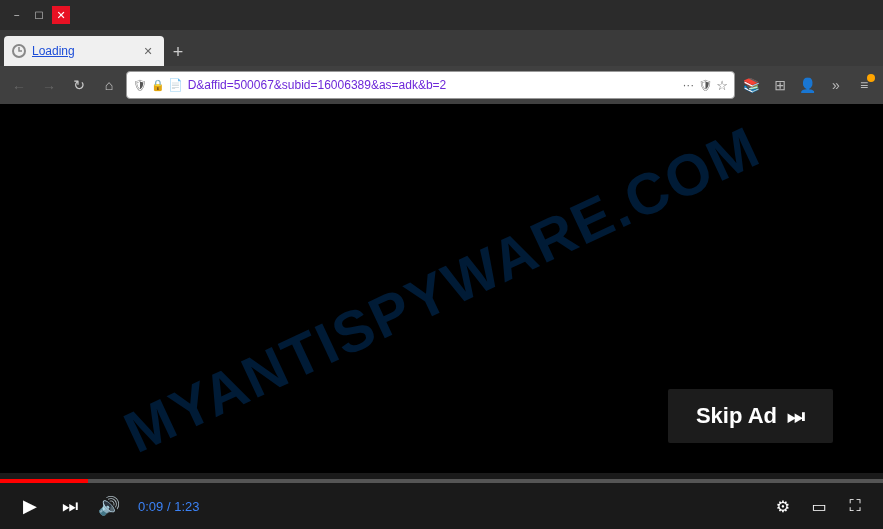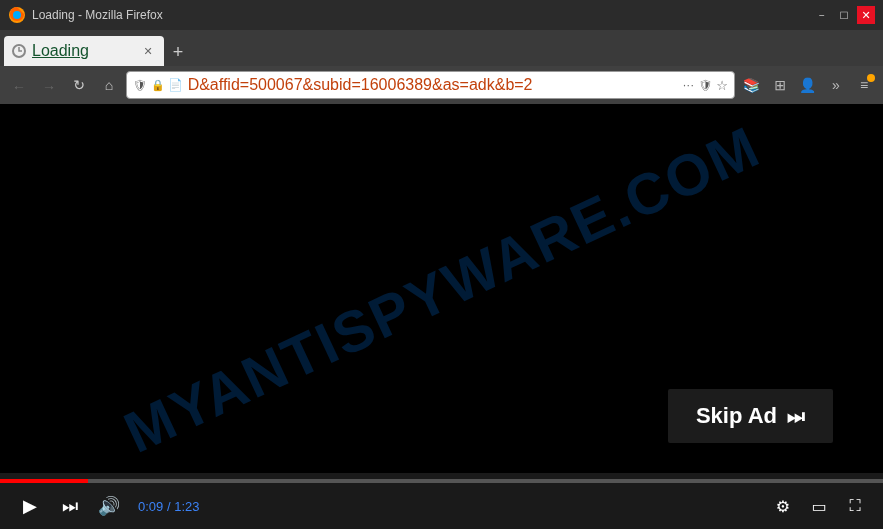--- a/index.html
+++ b/index.html
@@ -70,22 +70,22 @@
       height: 30px;
       background: #f0f0f0;
       border-radius: 4px 4px 0 0;
       padding: 0 8px;
       gap: 6px;
       min-width: 160px;
       max-width: 200px;
       cursor: pointer;
     }
     .tab-label {
-      font-size: 16px;
-      color: #14532d;
+      font-size: 12px;
+      color: #1d4ed8;
       white-space: nowrap;
       overflow: hidden;
       text-overflow: ellipsis;
       flex: 1;
       text-decoration: underline;
     }
     .tab-close {
       font-size: 11px;
       color: #666;
       cursor: pointer;
@@ -155,22 +155,22 @@
     .urlbar-icon {
       font-size: 11px;
       color: #555;
     }
     .urlbar-lock {
       font-size: 11px;
       color: #555;
     }
     .urlbar-text {
       flex: 1;
-      font-size: 16px;
-      color: #c2410c;
+      font-size: 12px;
+      color: #6d28d9;
       white-space: nowrap;
       overflow: hidden;
       text-overflow: ellipsis;
     }
     .urlbar-dots {
       font-size: 12px;
       color: #666;
     }
     .urlbar-shield {
       font-size: 11px;
@@ -307,28 +307,20 @@
       height: 28px;
       display: flex;
       align-items: center;
       justify-content: center;
     }
   </style>
 </head>
 <body>
 
 <div class="titlebar">
-  <div class="titlebar-left">
-    <svg class="firefox-icon" viewBox="0 0 18 18">
-      <circle cx="9" cy="9" r="8" fill="#ff9500"></circle>
-      <path d="M9 1 C5 1 2 4 2 8 C2 12 5 15 9 15 C13 15 16 12 16 8" fill="#ff6000" stroke="none"></path>
-      <circle cx="9" cy="9" r="4" fill="#00aaff"></circle>
-    </svg>
-    <span class="titlebar-title">Loading - Mozilla Firefox</span>
-  </div>
   <div class="titlebar-controls">
     <button class="title-btn minimize">−</button>
     <button class="title-btn maximize">☐</button>
     <button class="title-btn close">✕</button>
   </div>
 </div>
 
 <div class="tabbar">
   <div class="tab">
     <span class="tab-favicon">

